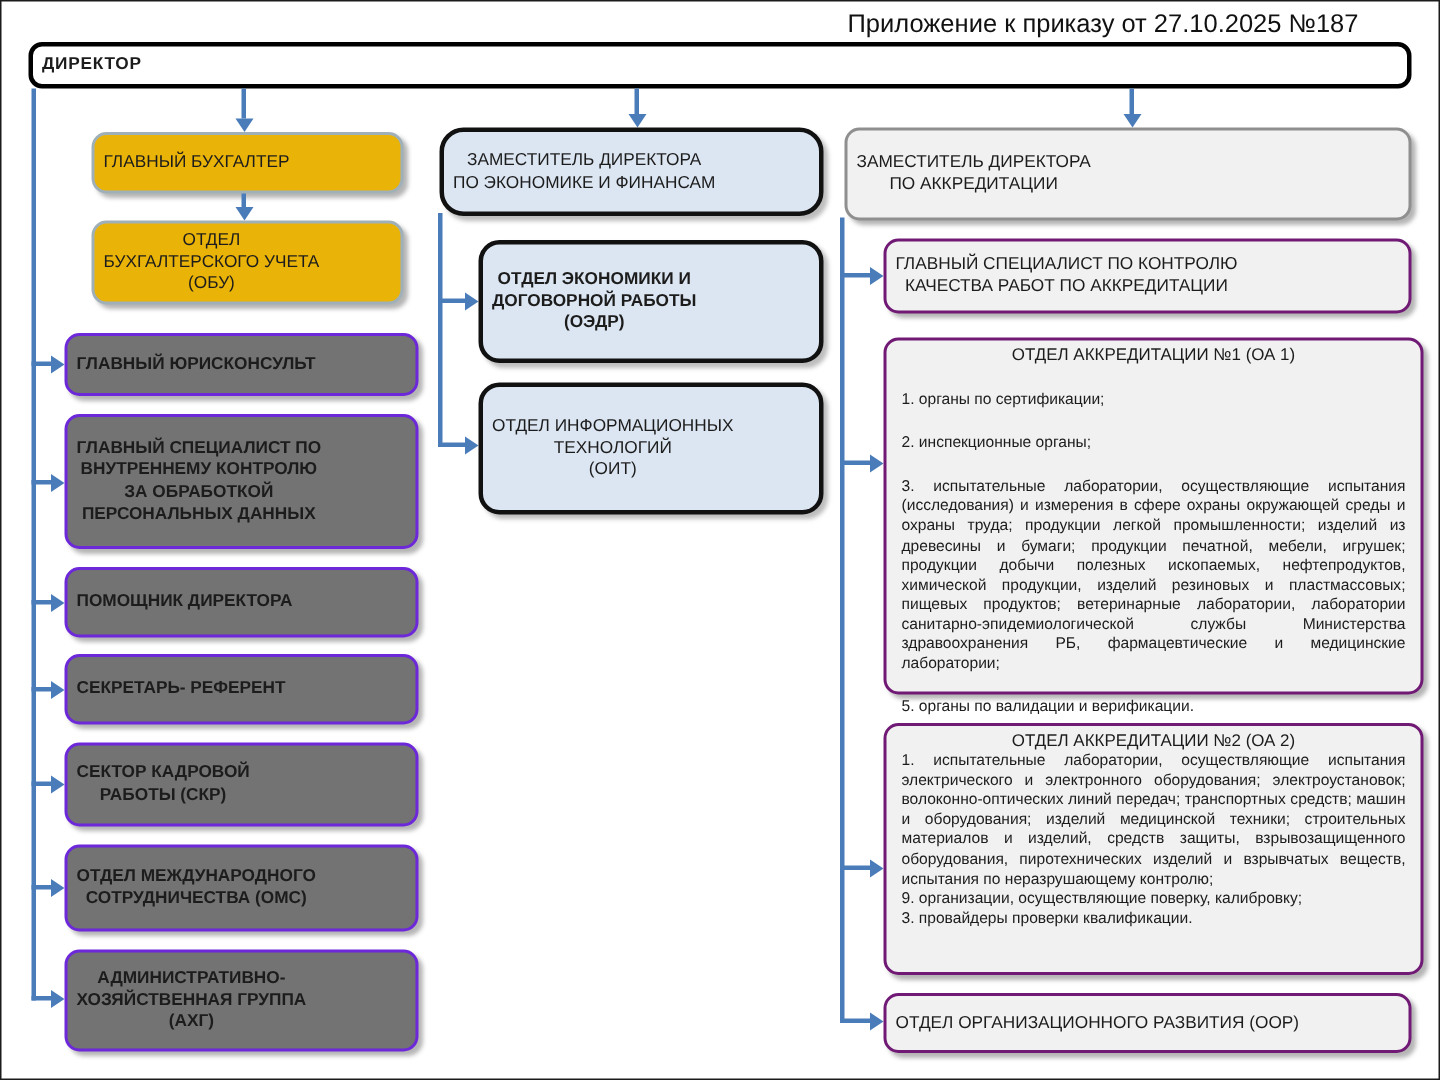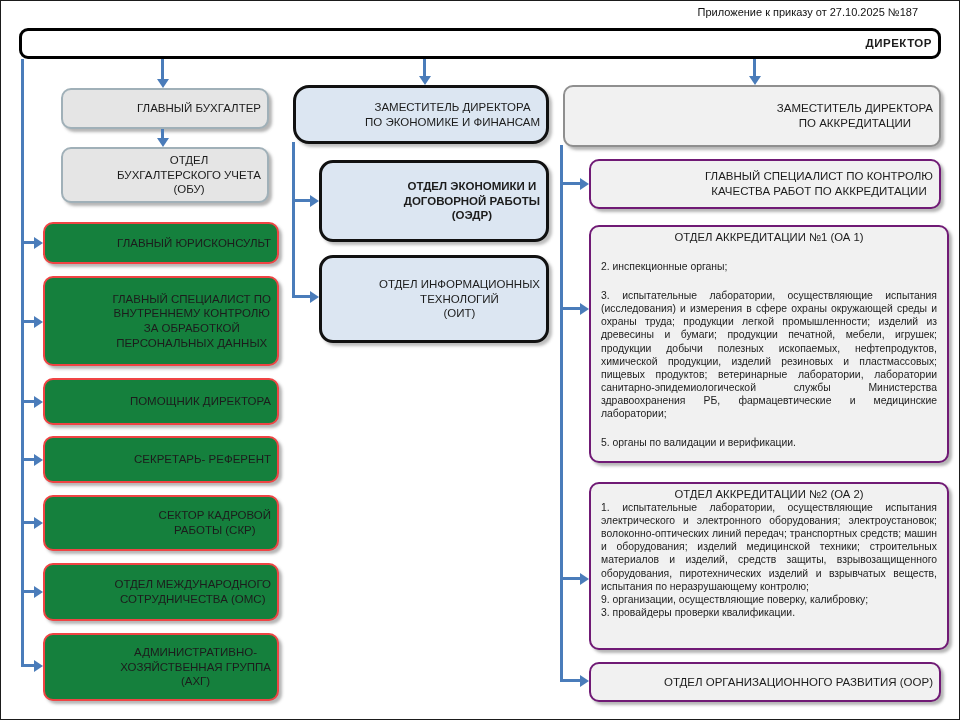--- a/index.html
+++ b/index.html
@@ -1,32 +1,32 @@
 <!DOCTYPE html>
 <html><head>
 <meta charset="utf-8">
 <style>
   html,body{margin:0;padding:0;background:#fff;}
   #canvas{
     position:relative;width:960px;height:720px;background:#ffffff;
     box-sizing:border-box;border:1px solid #1b1b1b;overflow:hidden;
     font-family:"Liberation Sans",sans-serif;color:#1c1c1c;
   }
-  .note{position:absolute;left:532px;top:5px;width:385px;text-align:right;font-size:11px;color:#111;}
+  .note{position:absolute;left:564px;top:5px;width:385px;font-size:17px;color:#111;}
   .box{
-    position:absolute;display:flex;align-items:center;justify-content:flex-end;
+    position:absolute;display:flex;align-items:center;justify-content:flex-start;
     text-align:center;box-sizing:border-box;border-radius:10px;
   }
   .label{white-space:pre-line;font-size:11.5px;line-height:1.28;padding:2px 6px;color:#1c1c1c;}
   .director{
     border:3px solid #000;background:#fff;border-radius:9px;
     font-weight:bold;font-size:13px;letter-spacing:.5px;
   }
-  .white{background:#15803d;border:2px solid #ef4444;box-shadow:3px 3px 3px rgba(90,90,90,.45);}
-  .lblue{background:#e5e5e5;border:2px solid #a0b0b8;box-shadow:3px 3px 3px rgba(90,90,90,.45);}
+  .white{background:#737373;border:2px solid #6d28d9;box-shadow:3px 3px 3px rgba(90,90,90,.45);font-weight:bold;}
+  .lblue{background:#eab308;border:2px solid #a0b0b8;box-shadow:3px 3px 3px rgba(90,90,90,.45);}
   .mblue{background:#dce6f2;border:3px solid #111;border-radius:14px;box-shadow:3px 3px 3px rgba(90,90,90,.4);}
   .gray{background:#f1f1f1;border:2px solid #701a75;box-shadow:3px 3px 3px rgba(90,90,90,.45);}
   .hdr .label{font-weight:normal;}
   .gray.hdr{border:2.5px solid #8f8f8f;}
   
   .vline,.varrow{position:absolute;width:3px;background:#4a7cba;}
   .varrow::after{
     content:"";position:absolute;left:-4.5px;bottom:-9px;width:0;height:0;
     border-top:9px solid #4a7cba;border-left:6px solid transparent;border-right:6px solid transparent;
   }
@@ -136,20 +136,21 @@
 
   <div class="harrow" style="left:559px;top:181px;width:20px;"></div>
   <div class="box gray" style="left:588px;top:158px;width:352px;height:50px;">
     <span class="label">ГЛАВНЫЙ СПЕЦИАЛИСТ ПО КОНТРОЛЮ
 КАЧЕСТВА РАБОТ ПО АККРЕДИТАЦИИ</span>
   </div>
 
   <div class="harrow" style="left:559px;top:306px;width:20px;"></div>
   <div class="box gray oa" style="left:588px;top:224px;width:360px;height:238px;gap:16px;">
     <div class="oa-title">ОТДЕЛ АККРЕДИТАЦИИ №1 (ОА 1)</div>
+    <div class="oa-item">1. органы по сертификации;</div>
     <div class="oa-item">2. инспекционные органы;</div>
     <div class="oa-item">3. испытательные лаборатории, осуществляющие испытания (исследования) и измерения в сфере охраны окружающей среды и охраны труда; продукции легкой промышленности; изделий из древесины и бумаги; продукции печатной, мебели, игрушек; продукции добычи полезных ископаемых, нефтепродуктов, химической продукции, изделий резиновых и пластмассовых; пищевых продуктов; ветеринарные лаборатории, лаборатории санитарно-эпидемиологической службы Министерства здравоохранения РБ, фармацевтические и медицинские лаборатории;</div>
     <div class="oa-item">5. органы по валидации и верификации.</div>
   </div>
 
   <div class="harrow" style="left:559px;top:576px;width:20px;"></div>
   <div class="box gray oa" style="left:588px;top:481px;width:360px;height:168px;">
     <div class="oa-title">ОТДЕЛ АККРЕДИТАЦИИ №2 (ОА 2)</div>
     <div class="oa-item">1. испытательные лаборатории, осуществляющие испытания электрического и электронного оборудования; электроустановок; волоконно-оптических линий передач; транспортных средств; машин и оборудования; изделий медицинской техники; строительных материалов и изделий, средств защиты, взрывозащищенного оборудования, пиротехнических изделий и взрывчатых веществ, испытания по неразрушающему контролю;</div>
     <div class="oa-item">9. организации, осуществляющие поверку, калибровку;</div>

